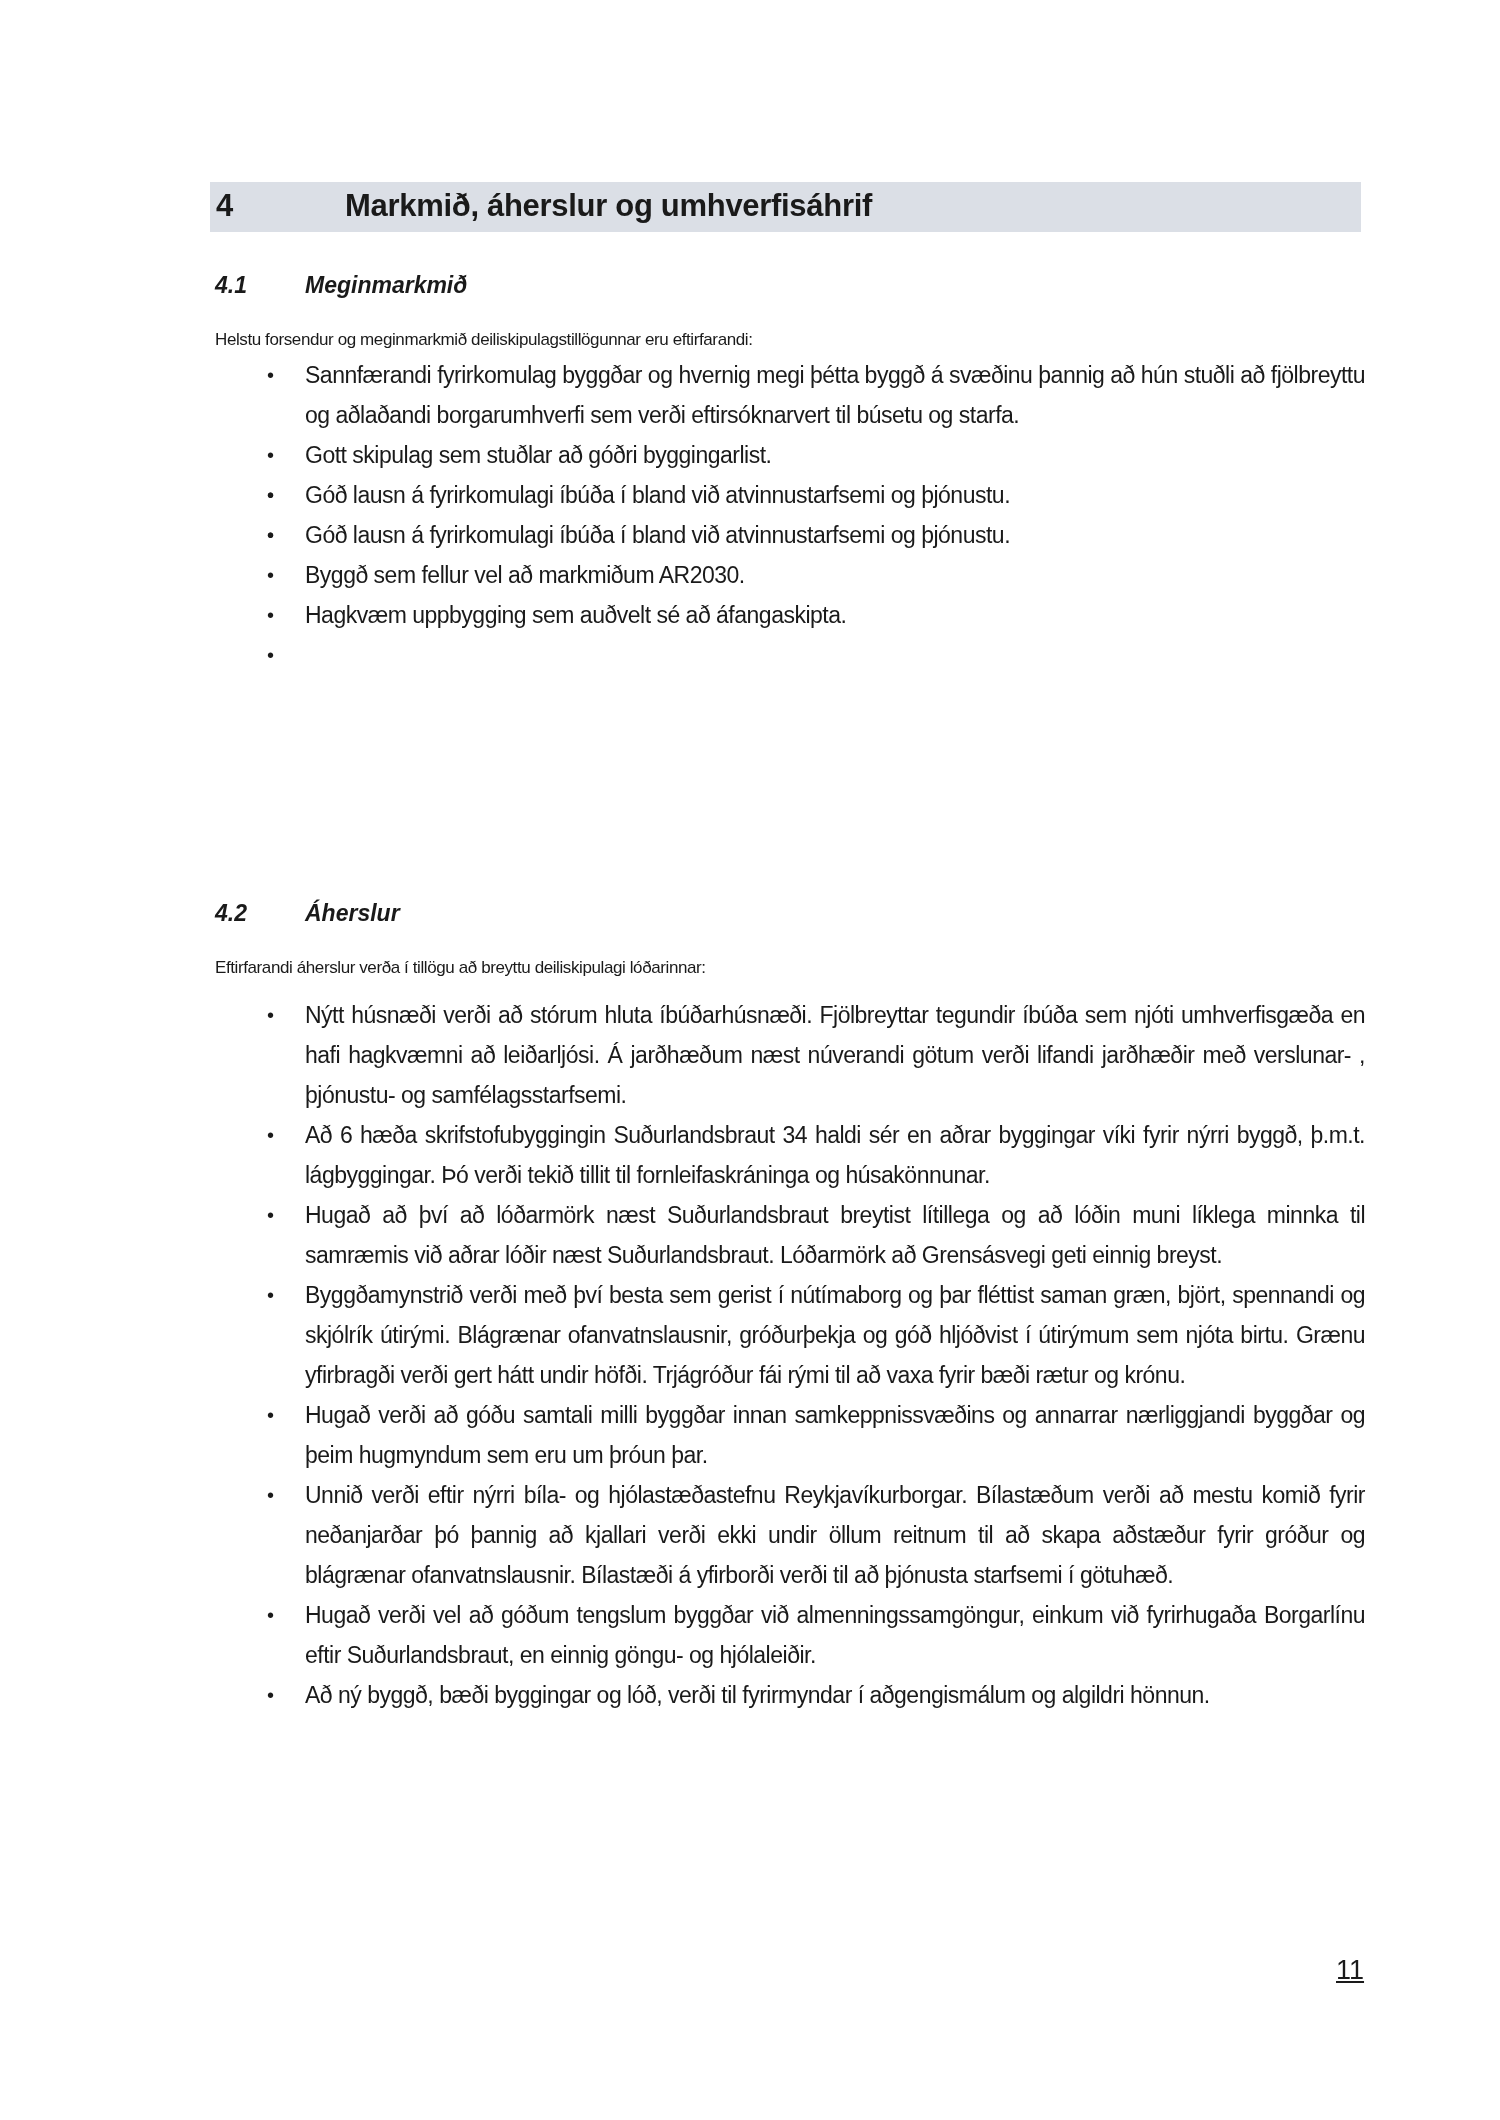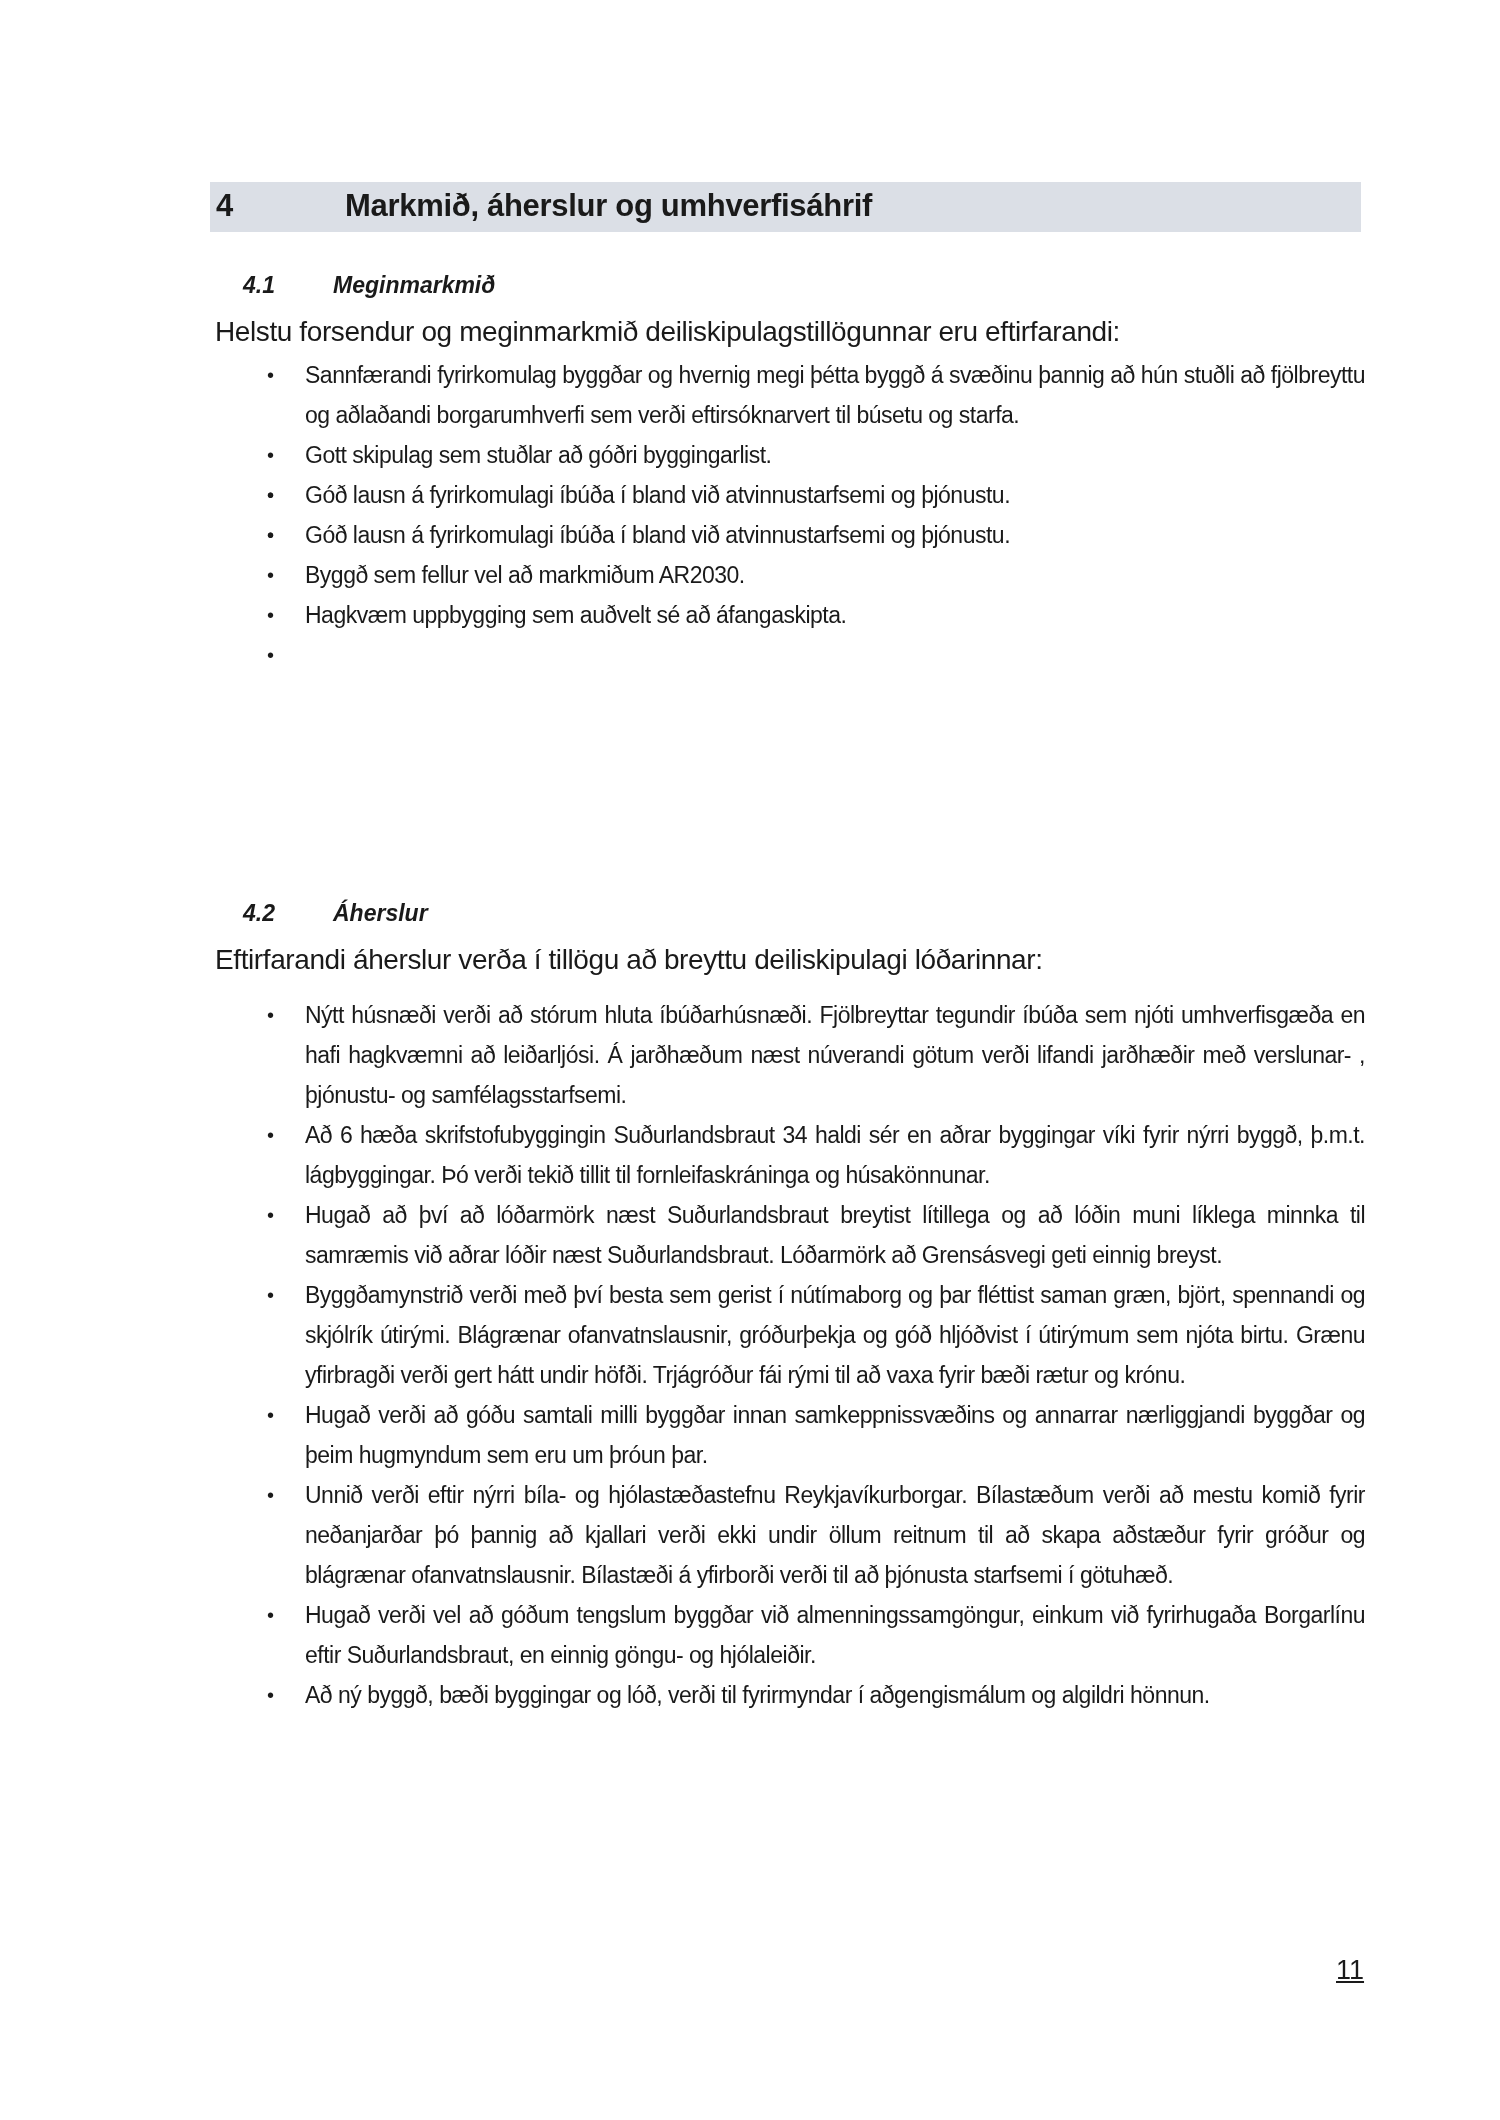--- a/index.html
+++ b/index.html
@@ -2,23 +2,23 @@
 <html><head>
 <meta charset="utf-8">
 <style>
   html, body { margin:0; padding:0; background:#ffffff; }
   body { width:1500px; height:2120px; position:relative; overflow:hidden;
          font-family:"Liberation Sans", "DejaVu Sans", sans-serif; color:#1a1a1a; }
   .heading-bar { position:absolute; left:210px; top:182px; width:1151px; height:50px;
                  background:#dbdfe6; }
   .h1-num { position:absolute; left:6px; top:6px; font-size:31px; font-weight:bold; }
   .h1-title { position:absolute; left:96px; top:6px; font-size:31px; font-weight:bold; letter-spacing:-0.3px;margin-left:39px; }
-  .h2 { position:absolute; left:215px; font-size:23px; font-weight:bold; font-style:italic;margin-left:28px; }
+  .h2 { position:absolute; left:215px; font-size:23px; font-weight:bold; font-style:italic; }
   .h2 .num { display:inline-block; width:90px; }
-  .intro { position:absolute; left:215px; font-size:28px; line-height:40px; letter-spacing:-0.4px; }
+  .intro { position:absolute; left:215px; font-size:17px; line-height:40px; letter-spacing:-0.4px;margin-top:8px; }
   .list { position:absolute; left:215px; width:1150px; margin:0; padding:0; list-style:none; }
   .list li { position:relative; padding-left:90px; font-size:23px; line-height:40px;
              text-align:justify; letter-spacing:-0.5px; }
   .list li .bullet { position:absolute; left:52px; top:0; font-size:20px; }
   .page-num { position:absolute; left:1336px; top:1955px; font-size:27px;text-decoration:underline; }
 </style>
 </head>
 <body>
 
 <div class="heading-bar">

